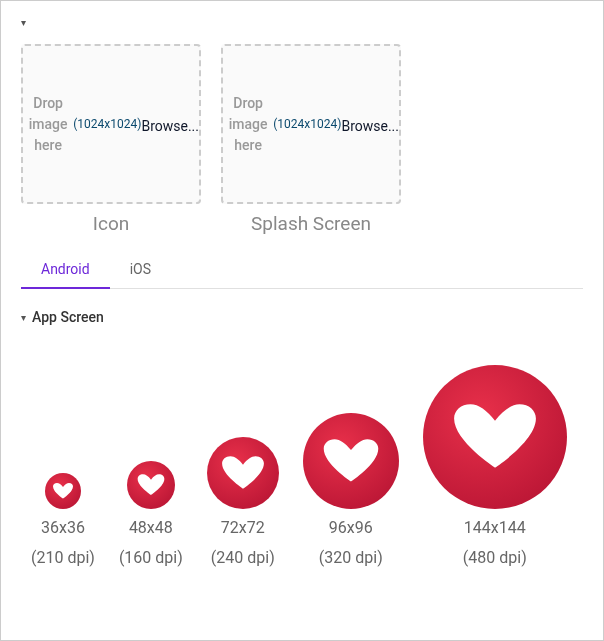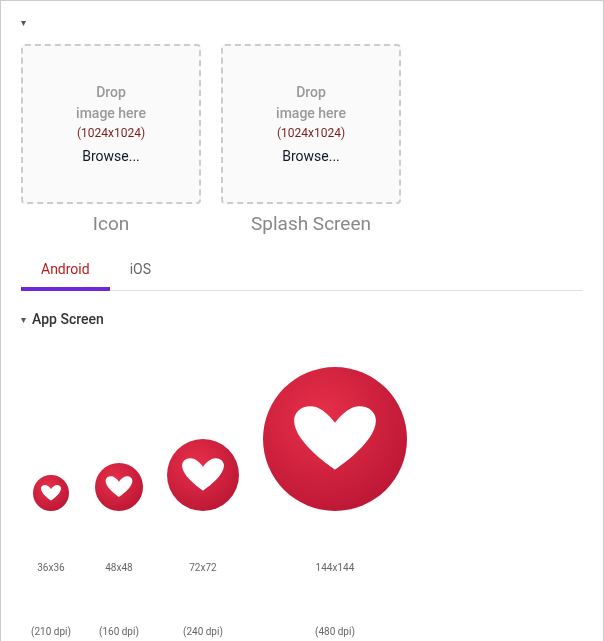--- a/index.html
+++ b/index.html
@@ -37,21 +37,20 @@
       flex-direction: column;
       align-items: center;
       gap: 8px;
     }
     .drop-zone {
       width: 180px;
       height: 160px;
       border: 2px dashed #ccc;
       border-radius: 4px;
       display: flex;
-      flex-direction: column;
       align-items: center;
       justify-content: center;
       text-align: center;
       color: #aaa;
       font-size: 14px;
       line-height: 1.5;
       cursor: pointer;
       background: #fafafa;
     }
     .drop-zone-label {
@@ -64,39 +63,39 @@
       cursor: pointer;
       text-decoration: none;
       margin-top: 4px;
     }
     .drop-text {
       color: #999;
       font-size: 14px;
       font-weight: 500;
     }
     .drop-subtext {
-      color: #7f1d1d;
+      color: #0c4a6e;
       font-size: 12px;
     }
     .tabs-row {
       display: flex;
       border-bottom: 1px solid #e0e0e0;
       margin-bottom: 20px;
     }
     .tab {
       padding: 10px 20px;
       font-size: 14px;
       cursor: pointer;
       color: #666;
       border-bottom: 2px solid transparent;
       margin-bottom: -1px;
     }
     .tab.active {
-      color: #b91c1c;
-      border-bottom: 4px solid #6d28d9;
+      color: #6d28d9;
+      border-bottom: 2px solid #6d28d9;
     }
     .app-icons-section {
       margin-top: 8px;
     }
     .app-icons-header {
       display: flex;
       align-items: center;
       gap: 6px;
       font-size: 14px;
       color: #333;
@@ -109,25 +108,24 @@
       gap: 24px;
       padding: 10px 10px 0 10px;
     }
     .icon-item {
       display: flex;
       flex-direction: column;
       align-items: center;
       gap: 8px;
     }
     .icon-label {
-      font-size: 10px;
+      font-size: 16px;
       color: #666;
       text-align: center;
       line-height: 1.4;
-      margin-top: 42px;
     }
     
     .app-icon-circle {
       border-radius: 50%;
       background: radial-gradient(circle at 40% 35%, #e8304a, #b01030);
       display: flex;
       align-items: center;
       justify-content: center;
       flex-shrink: 0;
     }
@@ -205,20 +203,30 @@
         <div class="app-icon-circle" style="width:72px;height:72px;">
           <svg width="46" height="38" viewBox="0 0 22 18">
             <path class="heart-pulse" d="M11 16.5 C11 16.5 1 10 1 4.5 C1 2.5 2.7 1 5 1 C7 1 9 2.5 11 5 C13 2.5 15 1 17 1 C19.3 1 21 2.5 21 4.5 C21 10 11 16.5 11 16.5Z"></path>
             <polyline points="4,9 7,9 8.5,6.5 10,11 12,7 13.5,9 18,9" stroke="white" stroke-width="1.4" fill="none" stroke-linecap="round" stroke-linejoin="round"></polyline>
           </svg>
         </div>
         <span class="icon-label">72x72</span>
         <span class="icon-label">(240 dpi)</span>
       </div>
 
+      <div class="icon-item">
+        <div class="app-icon-circle" style="width:96px;height:96px;">
+          <svg width="60" height="50" viewBox="0 0 22 18">
+            <path class="heart-pulse" d="M11 16.5 C11 16.5 1 10 1 4.5 C1 2.5 2.7 1 5 1 C7 1 9 2.5 11 5 C13 2.5 15 1 17 1 C19.3 1 21 2.5 21 4.5 C21 10 11 16.5 11 16.5Z"></path>
+            <polyline points="4,9 7,9 8.5,6.5 10,11 12,7 13.5,9 18,9" stroke="white" stroke-width="1.6" fill="none" stroke-linecap="round" stroke-linejoin="round"></polyline>
+          </svg>
+        </div>
+        <span class="icon-label">96x96</span>
+        <span class="icon-label">(320 dpi)</span>
+      </div>
 
       <div class="icon-item">
         <div class="app-icon-circle" style="width:144px;height:144px;">
           <svg width="90" height="74" viewBox="0 0 22 18">
             <path class="heart-pulse" d="M11 16.5 C11 16.5 1 10 1 4.5 C1 2.5 2.7 1 5 1 C7 1 9 2.5 11 5 C13 2.5 15 1 17 1 C19.3 1 21 2.5 21 4.5 C21 10 11 16.5 11 16.5Z"></path>
             <polyline points="4,9 7,9 8.5,6.5 10,11 12,7 13.5,9 18,9" stroke="white" stroke-width="1.2" fill="none" stroke-linecap="round" stroke-linejoin="round"></polyline>
           </svg>
         </div>
         <span class="icon-label">144x144</span>
         <span class="icon-label">(480 dpi)</span>

